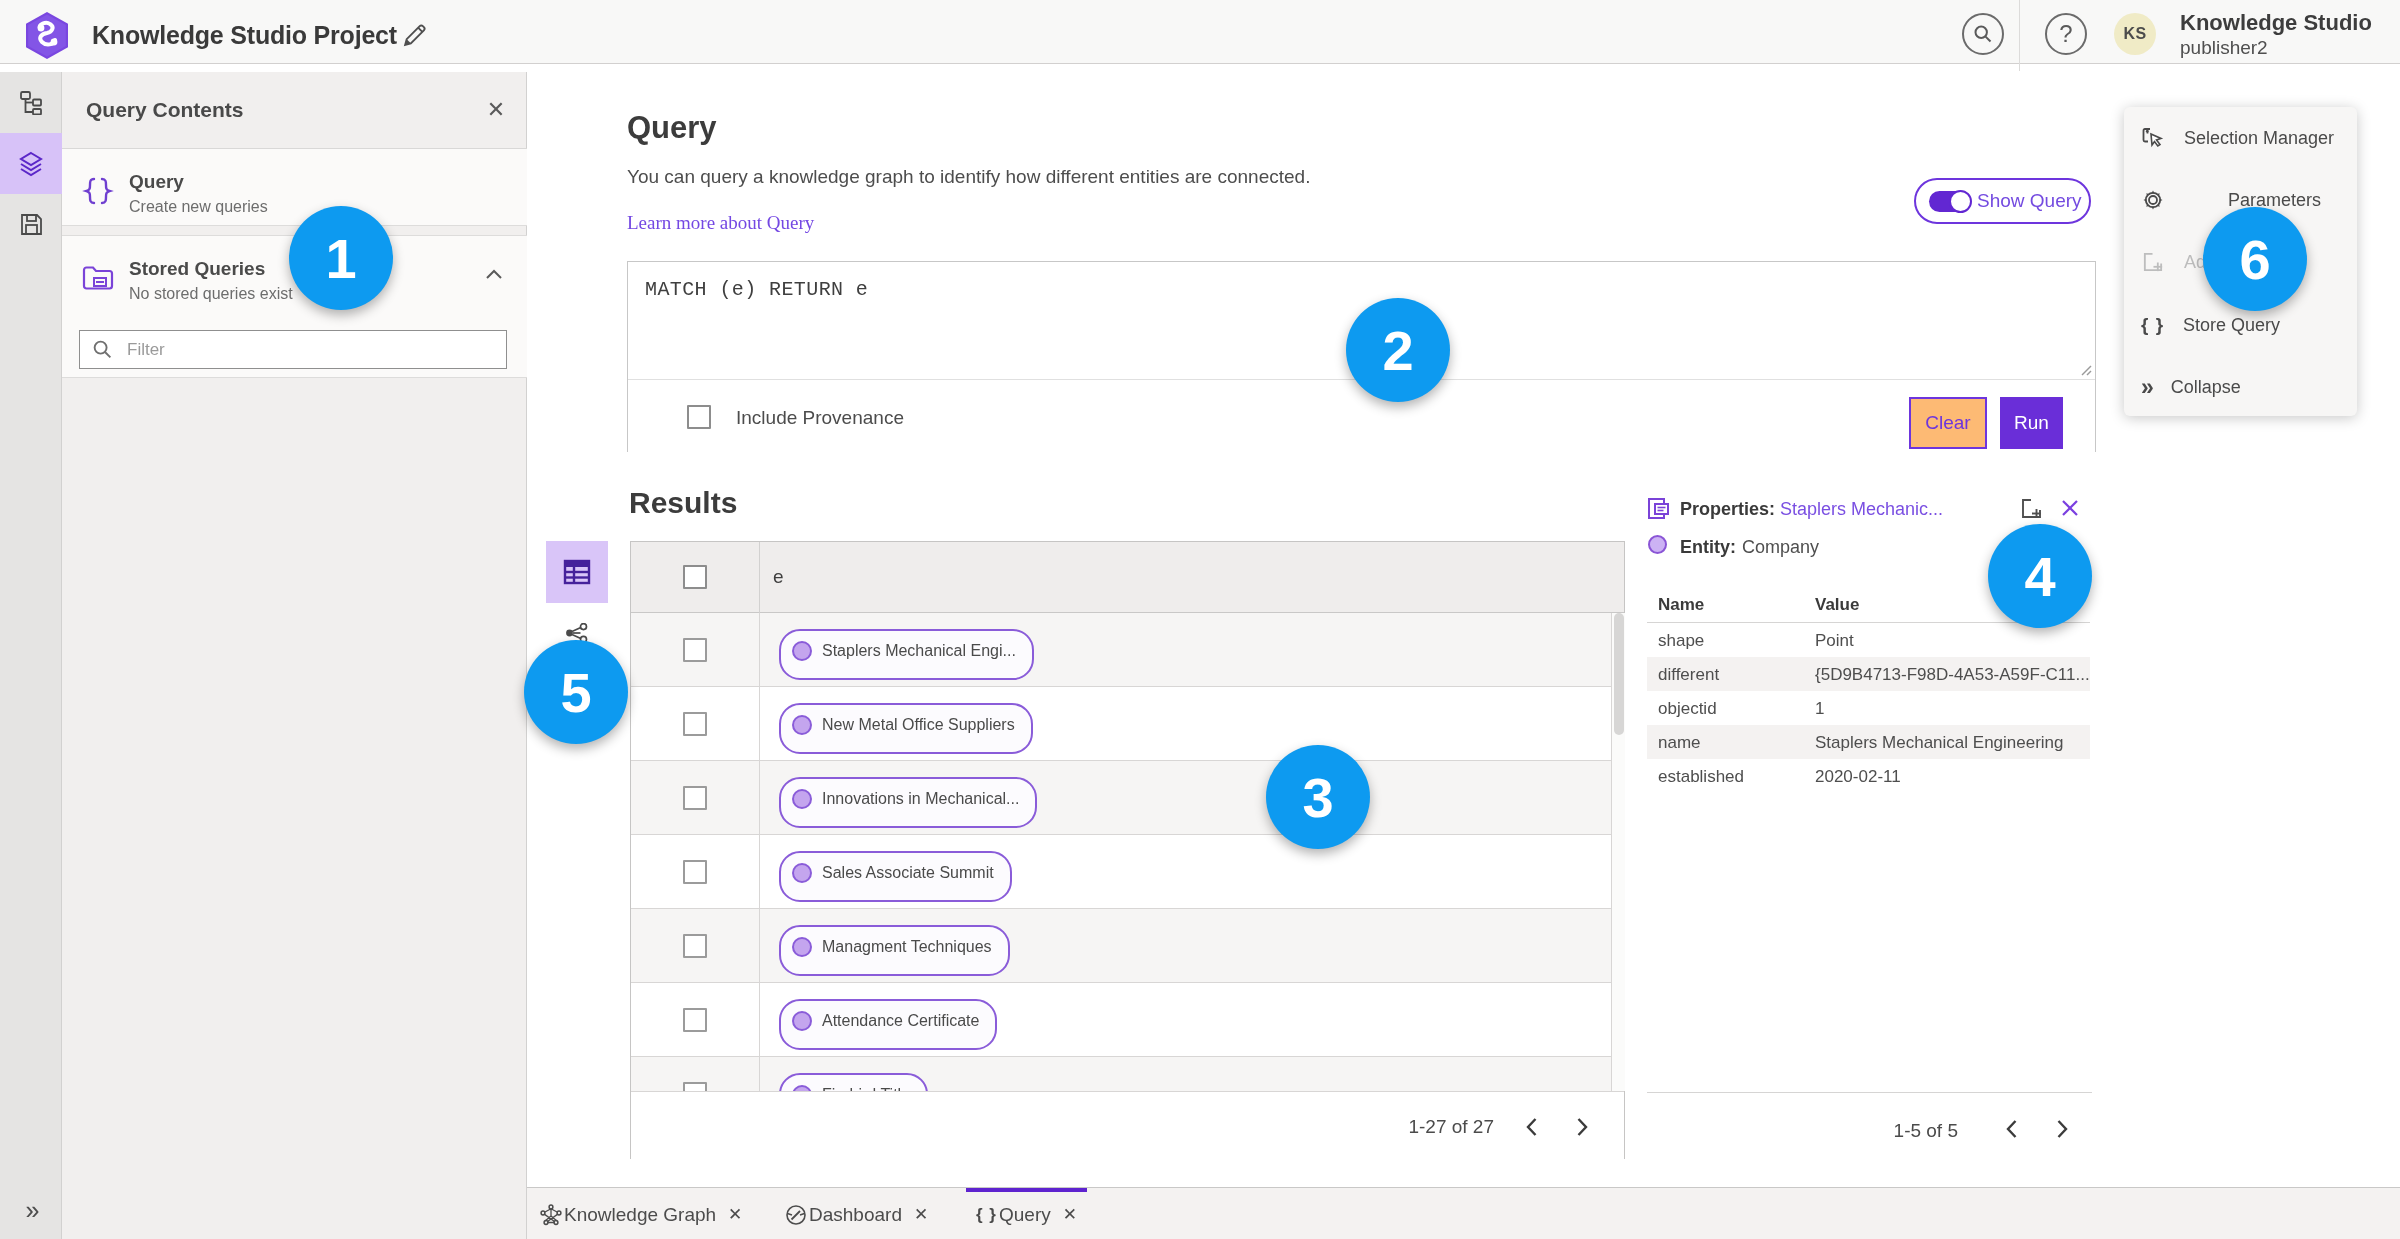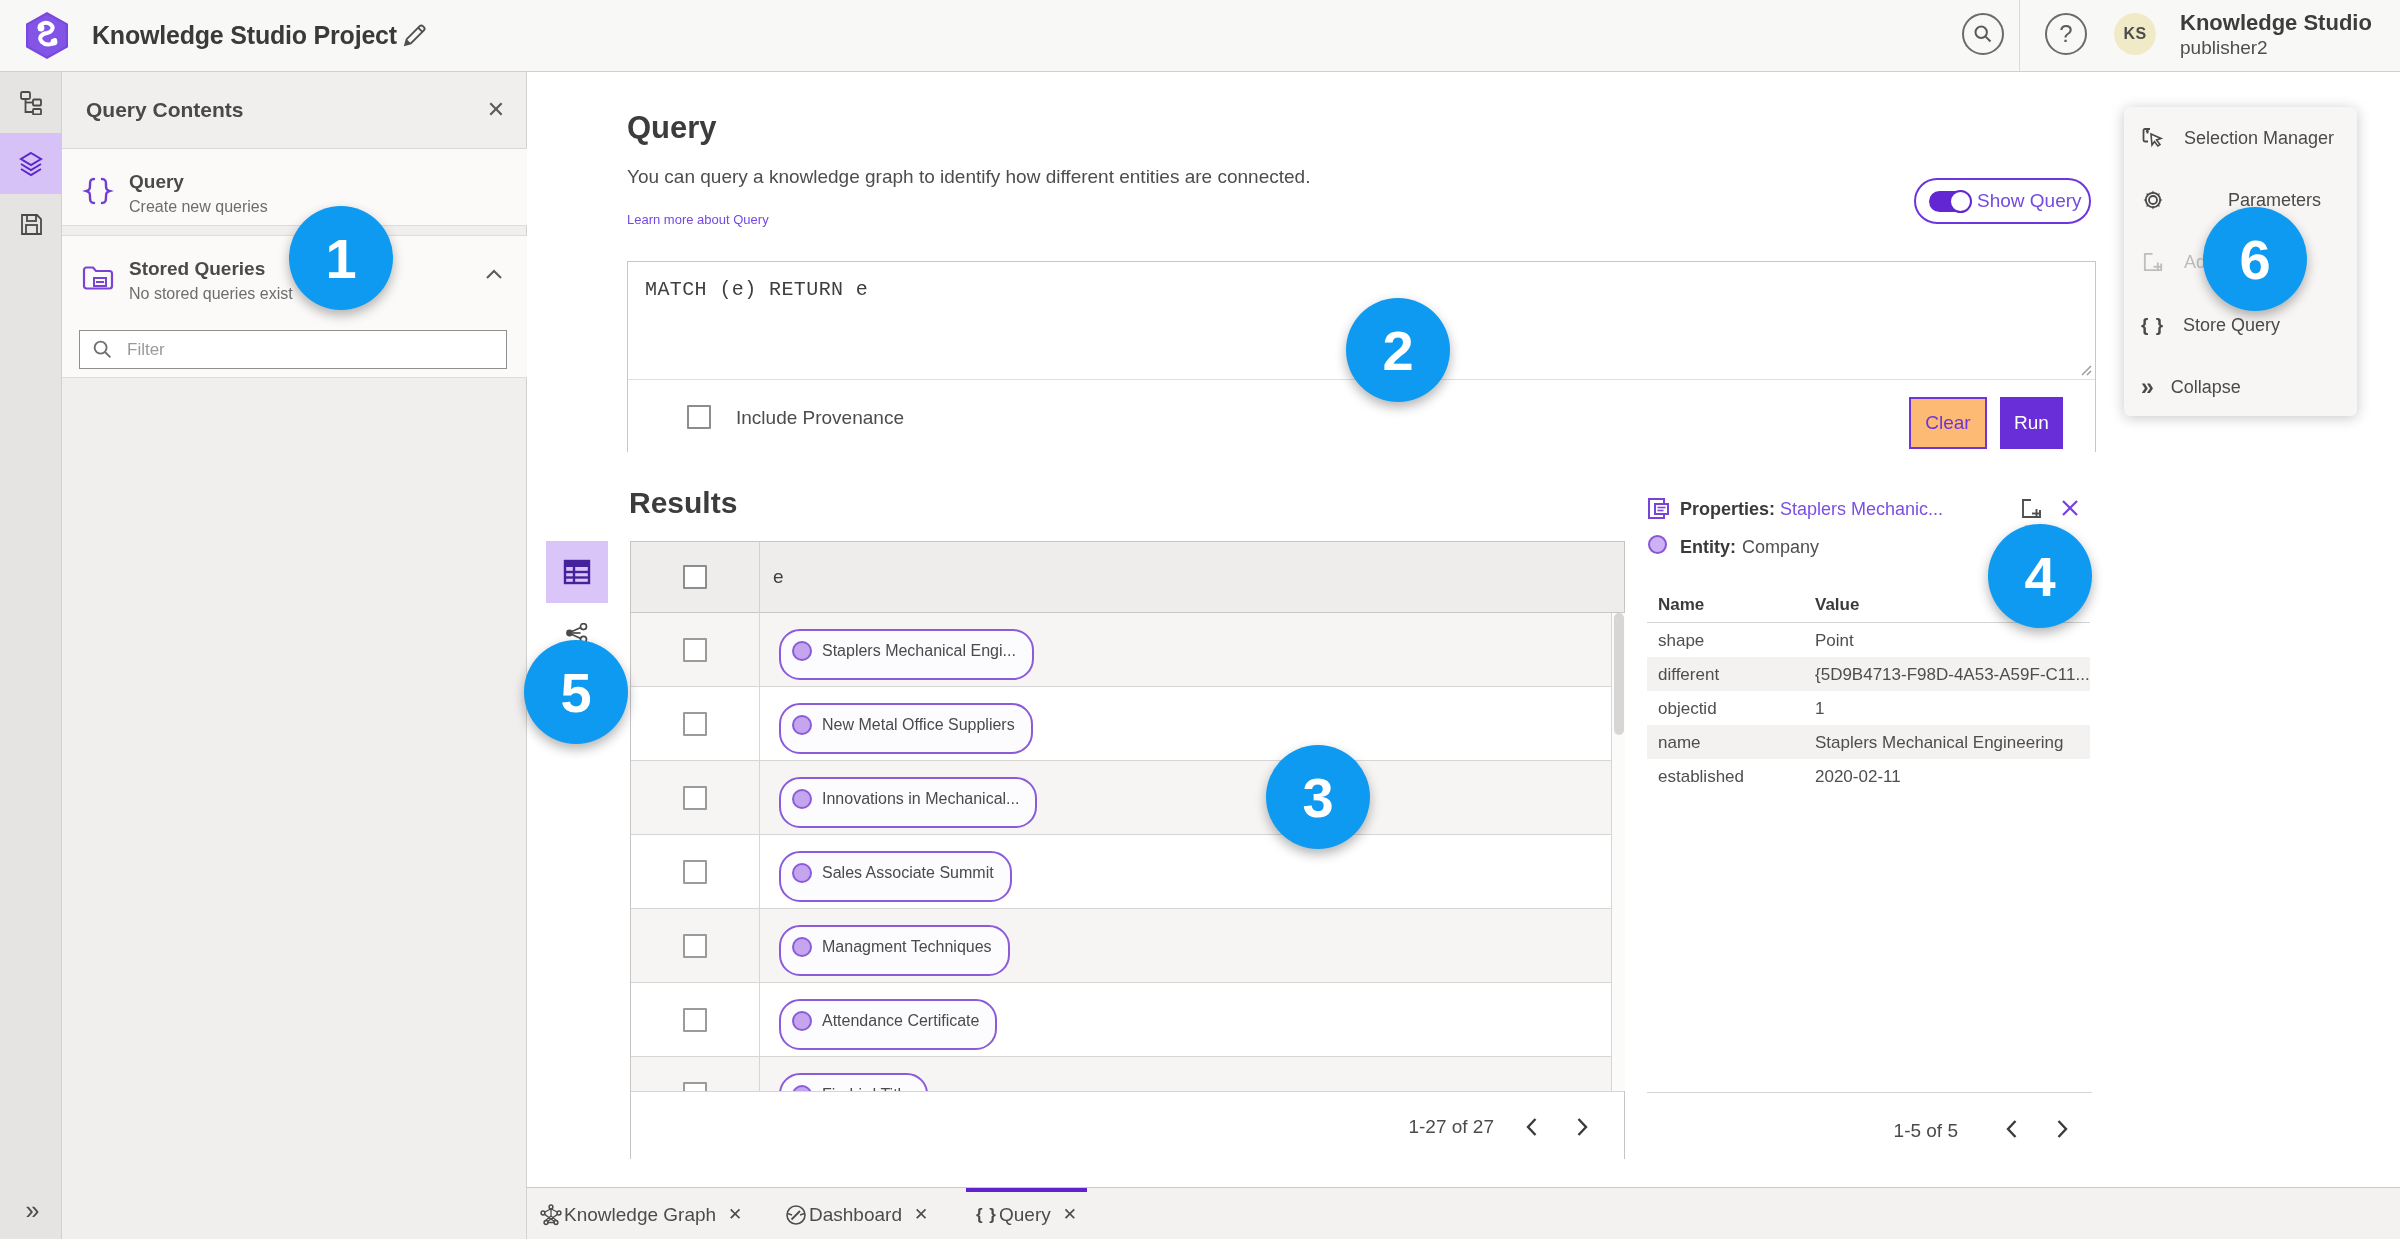--- a/index.html
+++ b/index.html
@@ -6,21 +6,21 @@
   html,body { width:2400px; height:1239px; overflow:hidden; }
   body {
     font-family:"Liberation Sans", sans-serif;
     background:#ffffff;
     color:#4c4c4c;
     position:relative;
   }
 
   
   #app-header {
-    position:absolute; left:0; top:0; width:2400px; height:72px;
+    position:absolute; left:0; top:0; width:2400px; height:64px;
     background:#f8f8f7; border-bottom:1px solid #d2d0cf;
   }
   #logo { position:absolute; left:26px; top:12px; width:42px; height:47px; }
   #app-title {
     position:absolute; left:92px; top:0; height:71px; line-height:71px;
     font-size:25px; font-weight:600; color:#3a3a3a; letter-spacing:-0.2px;
   }
   #edit-pencil { position:absolute; left:402px; top:23px; width:25px; height:25px; }
   .circle-btn {
     position:absolute; top:13px; width:42px; height:42px; border-radius:50%;
@@ -73,21 +73,21 @@
     border:none; outline:none; background:transparent; margin-left:14px;
     font-family:"Liberation Sans", sans-serif; font-size:17px; color:#4c4c4c; width:360px;
   }
   #filter-input::placeholder { color:#9a9a9a; }
 
   
   #main { position:absolute; left:527px; top:72px; width:1873px; height:1116px; background:#ffffff; }
 
   #query-heading { position:absolute; left:100px; top:38px; font-size:31px; font-weight:700; color:#3c3c3c; }
   #query-desc    { position:absolute; left:100px; top:94px; font-size:19px; color:#4d4d4d; }
-  #learn-link    { position:absolute; left:100px; top:140px; font-size:13px; color:#7448e3; text-decoration:none; cursor:pointer; }
+  #learn-link    { position:absolute; left:100px; top:140px; font-size:19px; color:#7448e3; text-decoration:none; cursor:pointer;font-family:Liberation Serif, serif; }
 
   #show-query-pill {
     position:absolute; left:1387px; top:106px; width:177px; height:46px;
     border:2px solid #6d35dd; border-radius:23px; background:#fff;
     display:flex; align-items:center;
   }
   #show-query-track {
     position:relative; margin-left:13px; width:41px; height:21px; border-radius:11px; background:#6227d2;
   }
   #show-query-knob {

